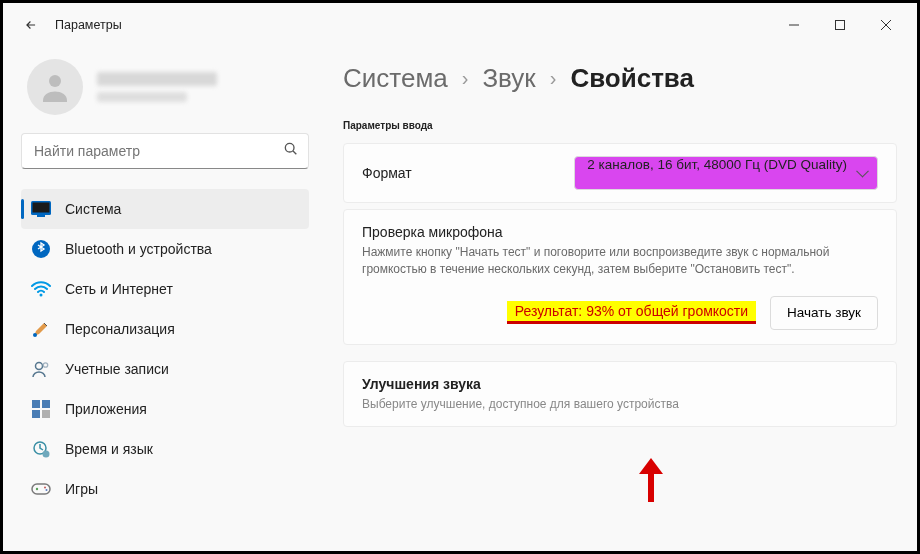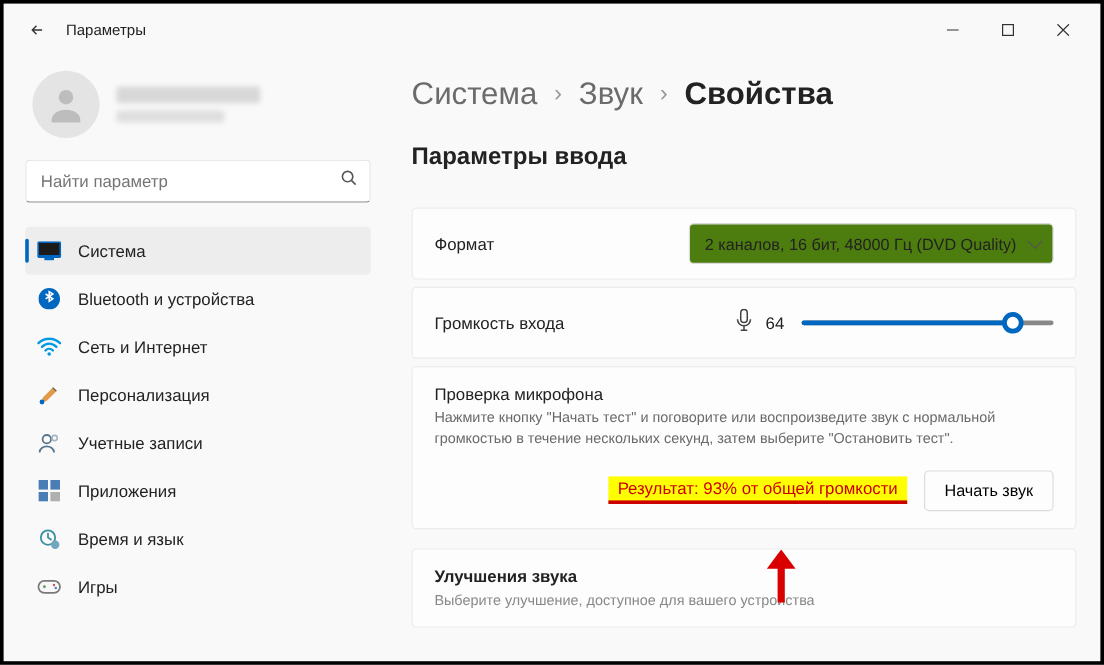--- a/index.html
+++ b/index.html
@@ -37,27 +37,27 @@
   .nav-icon { width: 20px; height: 20px; margin-right: 14px; display: flex; align-items: center; justify-content: center; }
   .nav-label { font-size: 14px; color: #222; }
 
   
   .main { flex: 1; padding: 0 20px; overflow: hidden; }
   .breadcrumb { display: flex; align-items: center; gap: 14px; padding: 16px 0 26px; }
   .bc-link { font-size: 26px; font-weight: 400; color: #6b6b6b; }
   .bc-sep { font-size: 20px; color: #999; }
   .bc-current { font-size: 26px; font-weight: 600; color: #222; }
 
-  .section-title { font-size: 20px; font-weight: 600; color: #222; margin-bottom: 30px; }
+  .section-title { font-size: 10px; font-weight: 600; color: #222; margin-bottom: 12px; }
 
   .card { background: #fdfdfd; border: 1px solid #ececec; border-radius: 4px; margin-bottom: 6px; padding: 14px 18px; }
   .card.row { display: flex; align-items: center; min-height: 60px; padding-top: 0; padding-bottom: 0; }
   .card-label { font-size: 14px; color: #222; flex: 0 0 auto; }
 
-  .select { margin-left: auto; height: 34px; border: 1px solid #dcdcdc; border-radius: 4px; background: #4d7c0f; padding: 0 30px 0 12px; font-size: 13.5px; color: #222; display: flex; align-items: center; position: relative; }
+  .select { margin-left: auto; height: 34px; border: 1px solid #dcdcdc; border-radius: 4px; background: #d946ef; padding: 0 30px 0 12px; font-size: 13.5px; color: #222; display: flex; align-items: flex-start; position: relative; }
   .select::after { content: ""; position: absolute; right: 10px; top: 50%; width: 8px; height: 8px; border-right: 1.2px solid #555; border-bottom: 1.2px solid #555; transform: translateY(-70%) rotate(45deg); }
 
   .vol { margin-left: auto; display: flex; align-items: center; gap: 10px; }
   .mic-icon svg { width: 16px; height: 20px; stroke: #444; fill: none; }
   .vol-val { font-size: 14px; color: #222; min-width: 20px; }
   .slider { width: 210px; height: 18px; position: relative; }
   .slider-track { position: absolute; top: 50%; left: 0; right: 0; height: 4px; background: #888; border-radius: 2px; transform: translateY(-50%); }
   .slider-fill { position: absolute; top: 50%; left: 0; height: 4px; background: #0067c0; border-radius: 2px; transform: translateY(-50%); }
   .slider-thumb { position: absolute; top: 50%; width: 18px; height: 18px; background: #fff; border: 4px solid #0067c0; border-radius: 50%; transform: translate(-50%, -50%); }
 
@@ -223,37 +223,20 @@
 
     <div class="section-title">Параметры ввода</div>
 
     <div class="card row">
       <div class="card-label">Формат</div>
       <div class="select">
         <span>2 каналов, 16 бит, 48000 Гц (DVD Quality)</span>
       </div>
     </div>
 
-    <div class="card row">
-      <div class="card-label">Громкость входа</div>
-      <div class="vol">
-        <span class="mic-icon">
-          <svg viewBox="0 0 16 22" stroke-width="1.4">
-              <rect x="5" y="1" width="6" height="12" rx="3"></rect>
-              <path d="M2 10a6 6 0 0012 0M8 16v4M5 20h6"></path>
-            </svg>
-        </span>
-        <span class="vol-val">64</span>
-        <div class="slider">
-          <div class="slider-track"></div>
-          <div class="slider-fill" style="width:84%"></div>
-          <div class="slider-thumb" style="left:84%"></div>
-        </div>
-      </div>
-    </div>
 
     <div class="card">
       <div class="card-label">Проверка микрофона</div>
       <div class="sub">Нажмите кнопку "Начать тест" и поговорите или воспроизведите звук с нормальной громкостью в течение нескольких секунд, затем выберите "Остановить тест".</div>
       <div class="test-row">
         <span class="result">Результат: 93% от общей громкости</span>
         <button class="btn">Начать звук</button>
       </div>
     </div>
 

